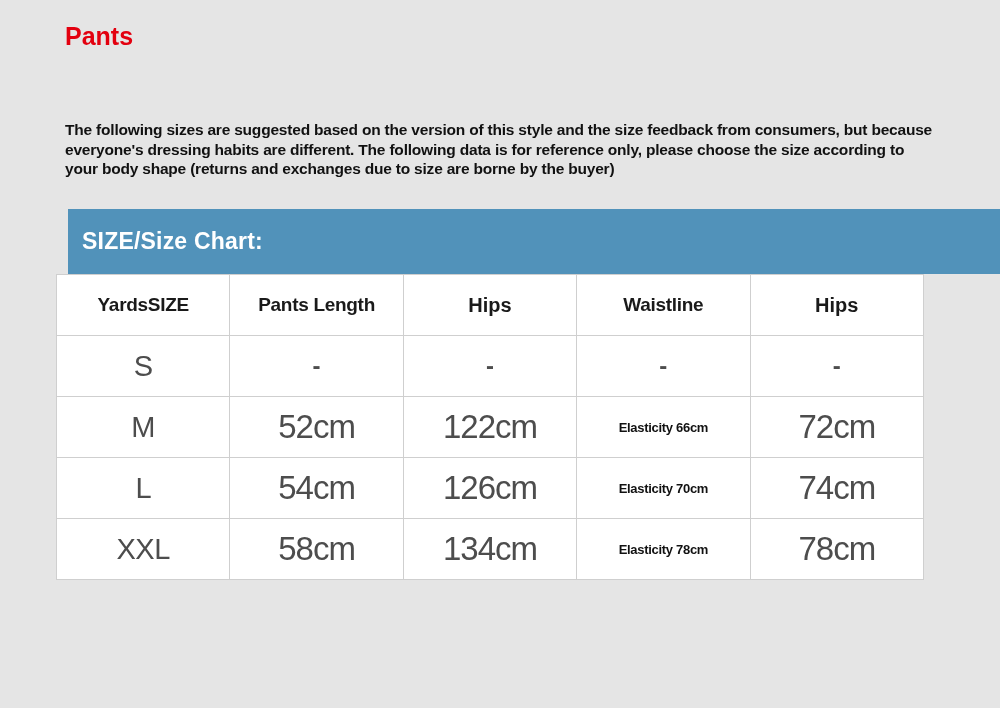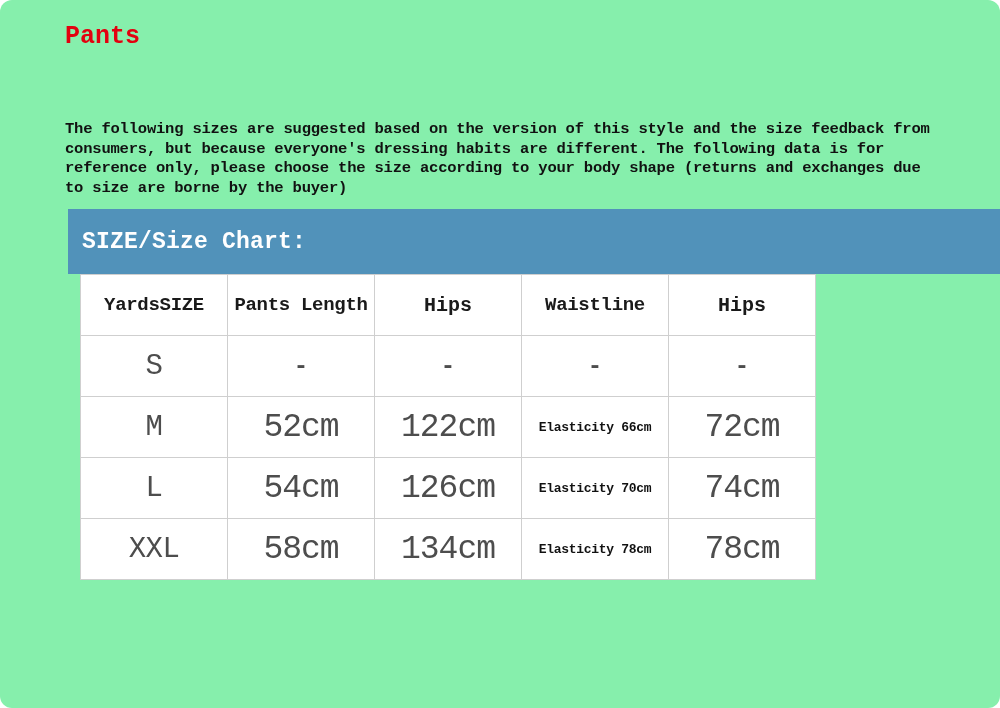--- a/index.html
+++ b/index.html
@@ -1,25 +1,24 @@
 <!DOCTYPE html>
 <html><head>
 <meta charset="utf-8">
 <style>
   * { margin: 0; padding: 0; box-sizing: border-box; }
   html, body { background: #ffffff; }
   .page {
     position: relative;
     width: 1000px;
     height: 708px;
-    background: #86efac;
-    font-family: Liberation Mono, monospace;
+    background: #e5e5e5;
+    font-family: Liberation Sans, sans-serif;
     color: #111111;
     overflow: hidden;
-    border-radius: 12px;
   }
   .page-title {
     position: absolute;
     left: 65px;
     top: 22px;
     font-size: 25px;
     font-weight: 700;
     color: #e3000f;
     letter-spacing: 0px;
   }
@@ -54,23 +53,23 @@
   }
   .chart-banner-title {
     color: #ffffff;
     font-size: 23px;
     font-weight: 700;
     padding-left: 14px;
     letter-spacing: 0.2px;
   }
   table.size-table {
     position: absolute;
-    left: 80px;
+    left: 56px;
     top: 274px;
-    width: 736px;
+    width: 868px;
     border-collapse: collapse;
     table-layout: fixed;
     background: #ffffff;
   }
   table.size-table td, table.size-table th {
     border: 1px solid #cfcfcf;
     text-align: center;
     vertical-align: middle;
     height: 61px;
     padding: 0;

